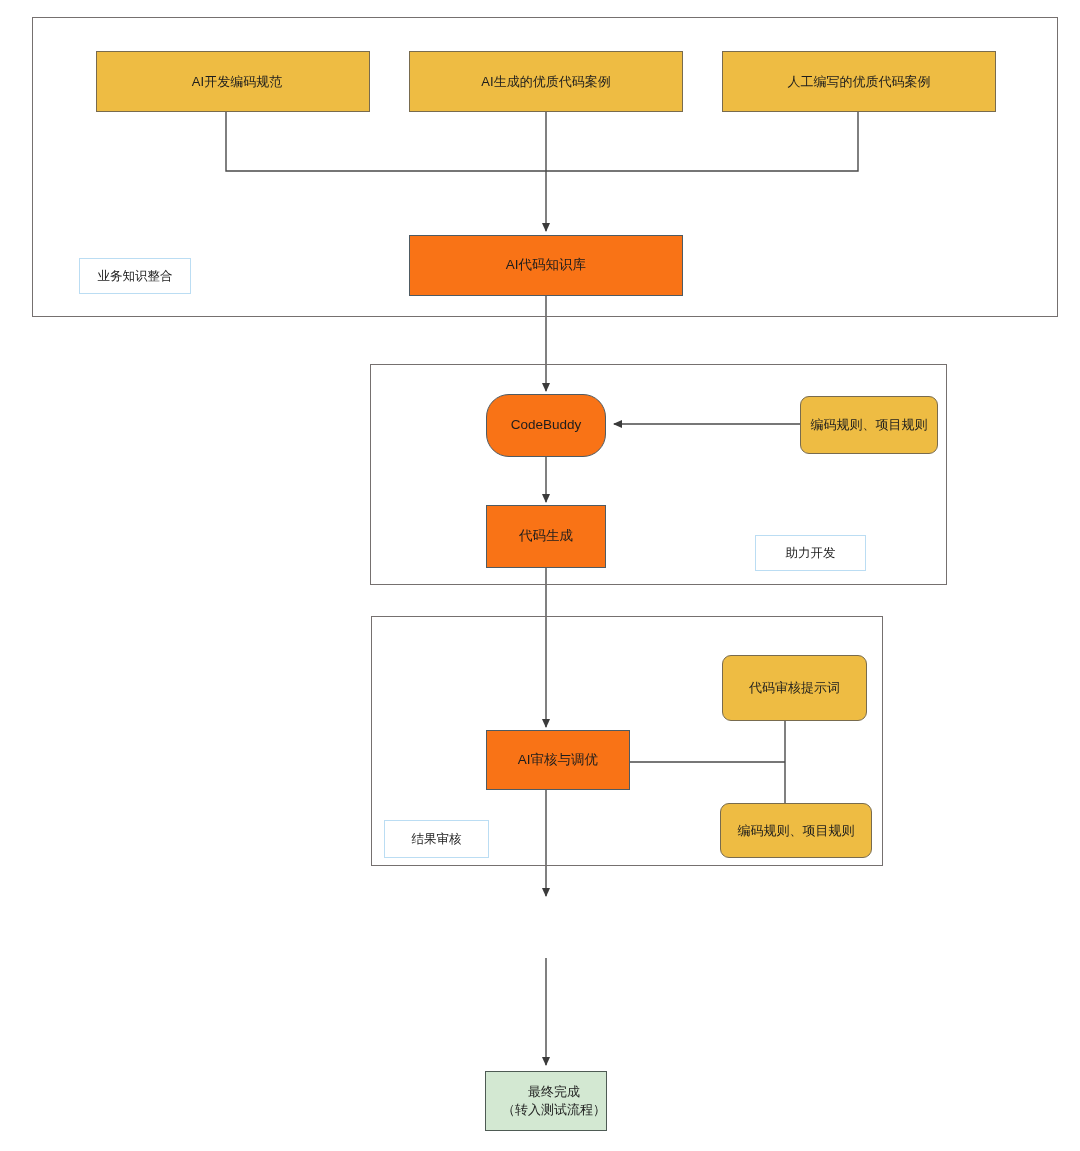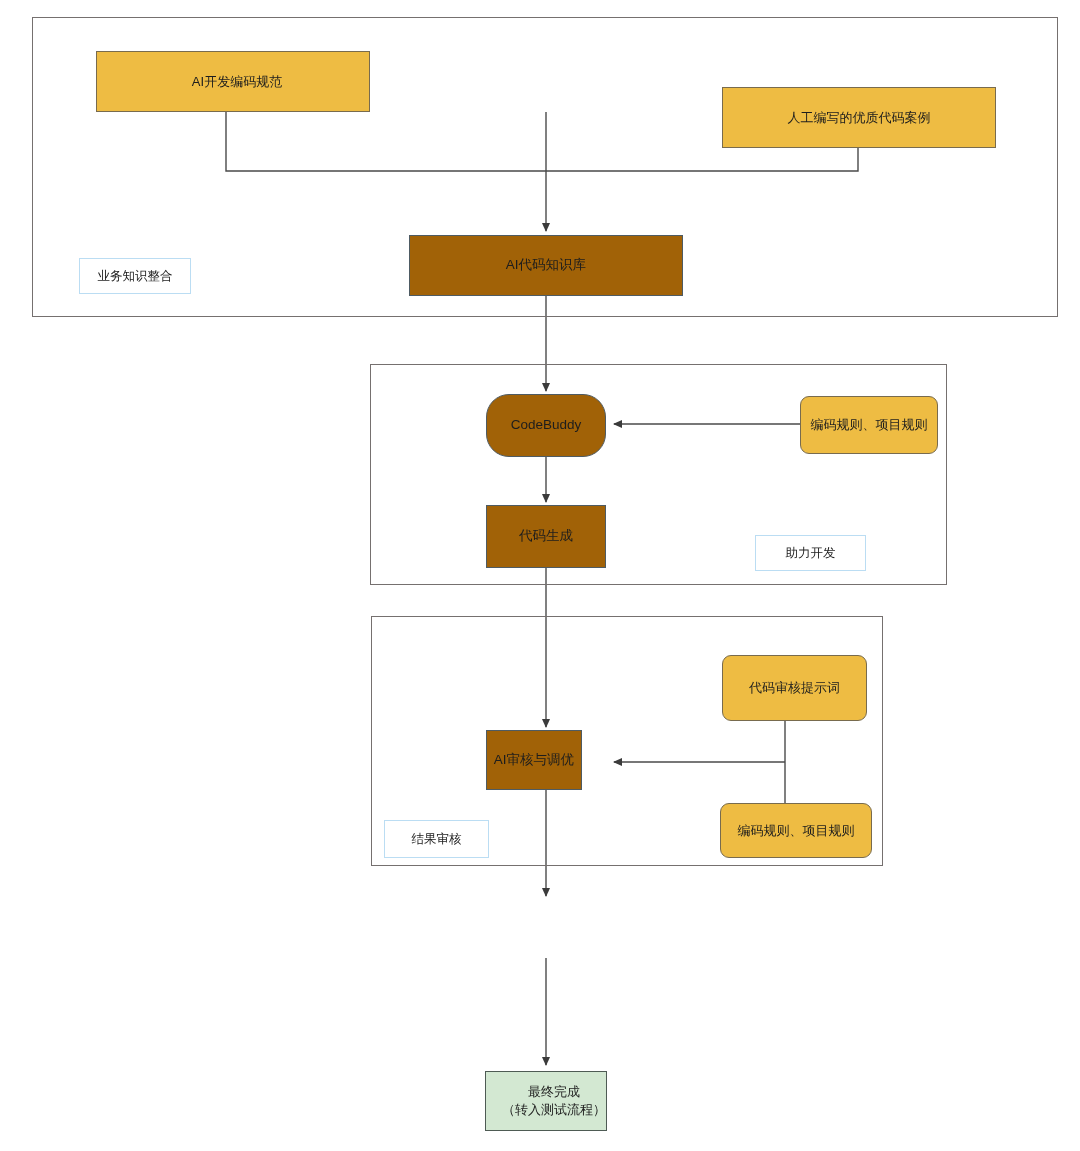--- a/index.html
+++ b/index.html
@@ -48,21 +48,21 @@
     border: 1px solid #786b4e;
     font-size: 13px;
   }
   .box-orange-round {
     background: #EEBC43;
     border: 1px solid #786b4e;
     border-radius: 9px;
     font-size: 13px;
   }
   .box-blue {
-    background: #a16207;
+    background: #f97316;
     border: 1px solid #4e5b63;
     font-size: 13.5px;
   }
   .box-green {
     background: #D3E8D2;
     border: 1px solid #4e5b54;
     font-size: 13px;
     padding-left: 16px;
   }
   .tag-box {
@@ -109,28 +109,29 @@
 
   <div class="group-box" style="left:32px; top:17px; width:1026px; height:300px;"></div>
   <div class="group-box" style="left:370px; top:364px; width:577px; height:221px;"></div>
   <div class="group-box" style="left:371px; top:616px; width:512px; height:250px;"></div>
 
   <div class="node tag-box" style="left:79px; top:258px; width:112px; height:36px;">业务知识整合</div>
   <div class="node tag-box" style="left:755px; top:535px; width:111px; height:36px;">助力开发</div>
   <div class="node tag-box" style="left:384px; top:820px; width:105px; height:38px;">结果审核</div>
 
   <div class="node box-orange" style="left:96px; top:51px; width:274px; height:61px;padding-left:8px;">AI开发编码规范</div>
-  <div class="node box-orange" style="left:722px; top:51px; width:274px; height:61px;margin-top:36px;">人工编写的优质代码案例</div>
+  <div class="node box-orange" style="left:409px; top:51px; width:274px; height:61px;">AI生成的优质代码案例</div>
+  <div class="node box-orange" style="left:722px; top:51px; width:274px; height:61px;">人工编写的优质代码案例</div>
 
   <div class="node box-blue" style="left:409px; top:235px; width:274px; height:61px;">AI代码知识库</div>
 
   <div class="node box-blue" style="left:486px; top:394px; width:120px; height:63px;border-radius:23px;">CodeBuddy</div>
   <div class="node box-orange-round" style="left:800px; top:396px; width:138px; height:58px;">编码规则、项目规则</div>
   <div class="node box-blue" style="left:486px; top:505px; width:120px; height:63px;">代码生成</div>
 
   <div class="node box-orange-round" style="left:722px; top:655px; width:145px; height:66px;">代码审核提示词</div>
   <div class="node box-orange-round" style="left:720px; top:803px; width:152px; height:55px;">编码规则、项目规则</div>
-  <div class="node box-blue" style="left:486px; top:730px; width:96px; height:60px;">AI审核与调优</div>
+  <div class="node box-blue" style="left:486px; top:730px; width:144px; height:60px;">AI审核与调优</div>
 
   <div class="node box-green" style="left:485px; top:1071px; width:122px; height:60px;">最终完成
 （转入测试流程）</div>
 
 </div>
 
 </body></html>

